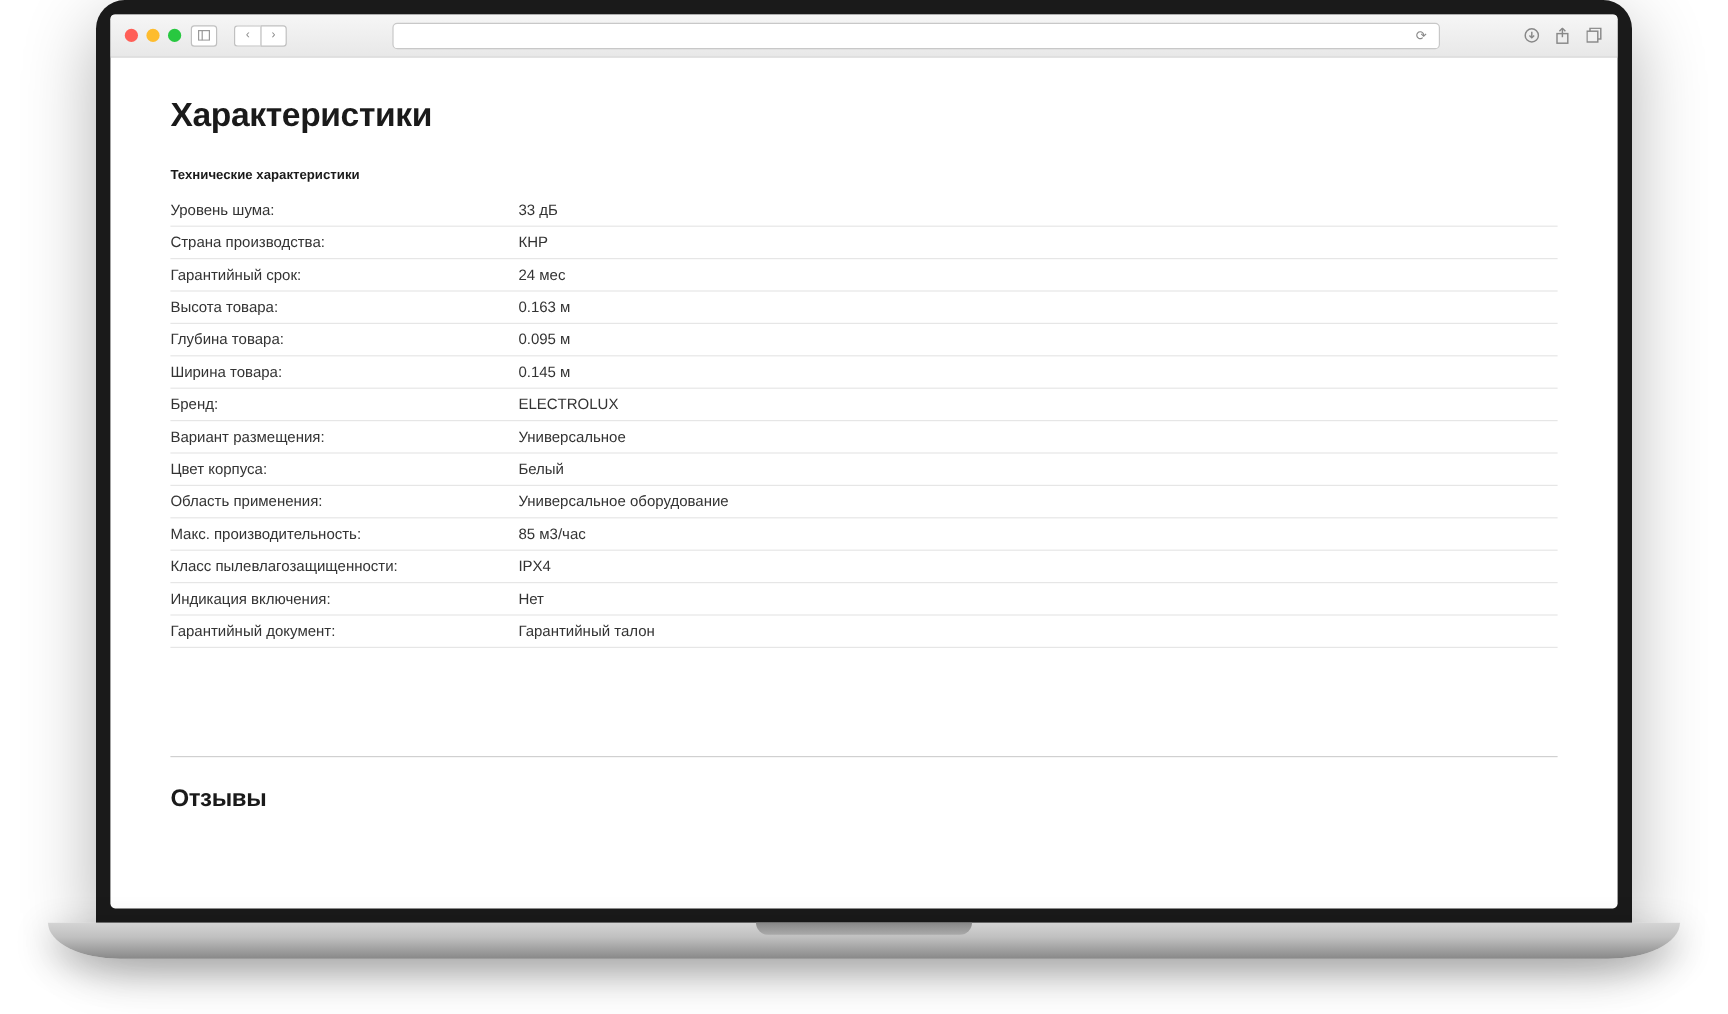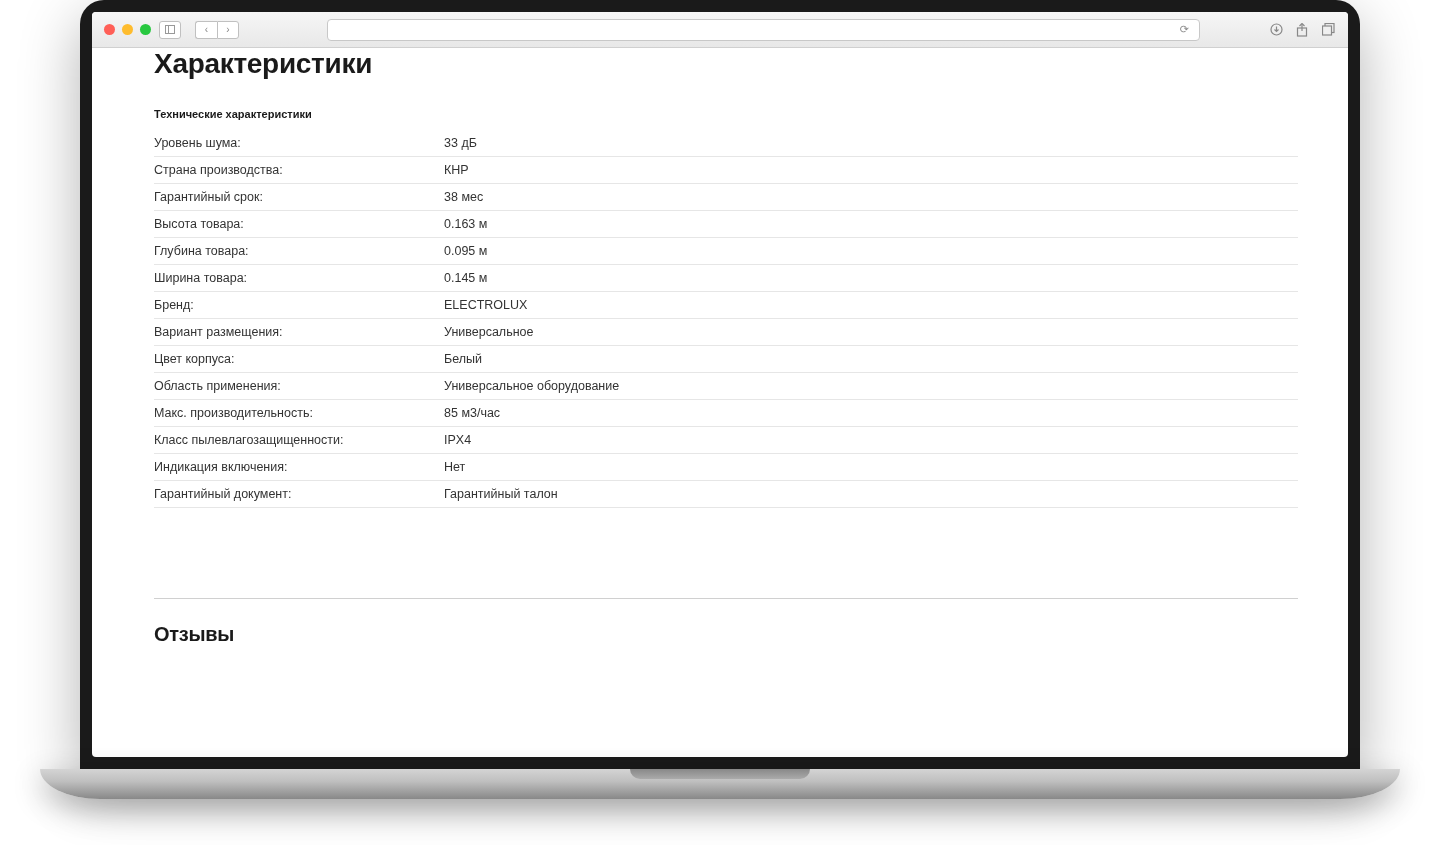--- a/index.html
+++ b/index.html
@@ -94,25 +94,24 @@
       justify-content: flex-end;
       padding: 0 10px;
     }
     .refresh-icon { font-size: 11px; color: #888; }
     
     .right-btns { display: flex; gap: 10px; margin-left: auto; }
     .right-btn { width: 16px; height: 16px; color: #888; font-size: 13px; display:flex; align-items:center; justify-content:center;}
     
     
     .page-content {
-      padding: 0 50px;
+      padding: 32px 50px;
       height: calc(100% - 36px);
       overflow: hidden;
       color: #1a1a1a;
-      margin-left: 12px;
     }
     
     .main-heading {
       font-size: 28px;
       font-weight: 800;
       letter-spacing: -0.3px;
       margin-bottom: 28px;
     }
     
     .subheading {
@@ -211,21 +210,21 @@
           <div class="spec-row">
               <div class="spec-label">Уровень шума:</div>
               <div class="spec-value">33 дБ</div>
             </div>
           <div class="spec-row">
               <div class="spec-label">Страна производства:</div>
               <div class="spec-value">КНР</div>
             </div>
           <div class="spec-row">
               <div class="spec-label">Гарантийный срок:</div>
-              <div class="spec-value">38 мес</div>
+              <div class="spec-value">24 мес</div>
             </div>
           <div class="spec-row">
               <div class="spec-label">Высота товара:</div>
               <div class="spec-value">0.163 м</div>
             </div>
           <div class="spec-row">
               <div class="spec-label">Глубина товара:</div>
               <div class="spec-value">0.095 м</div>
             </div>
           <div class="spec-row">

